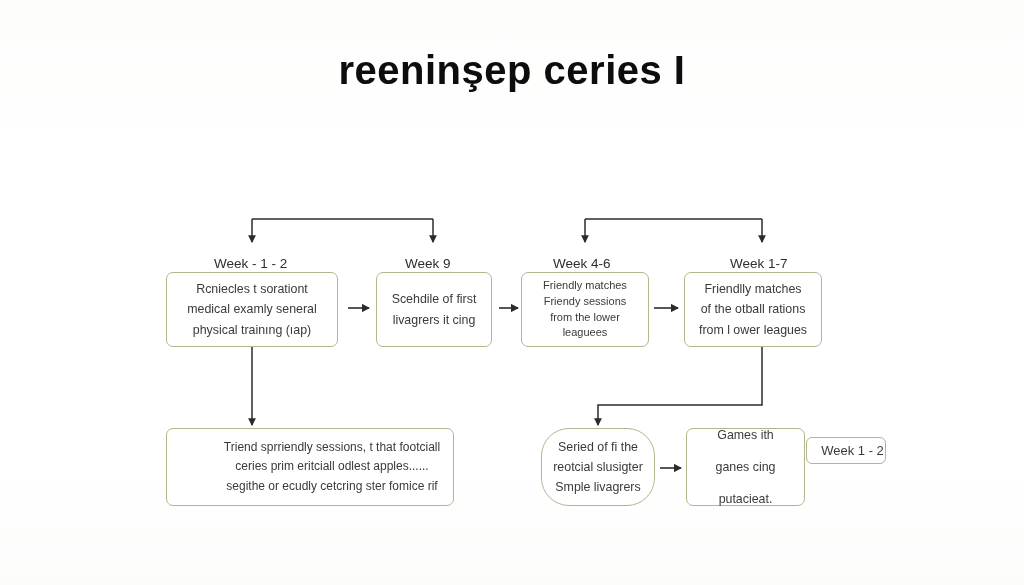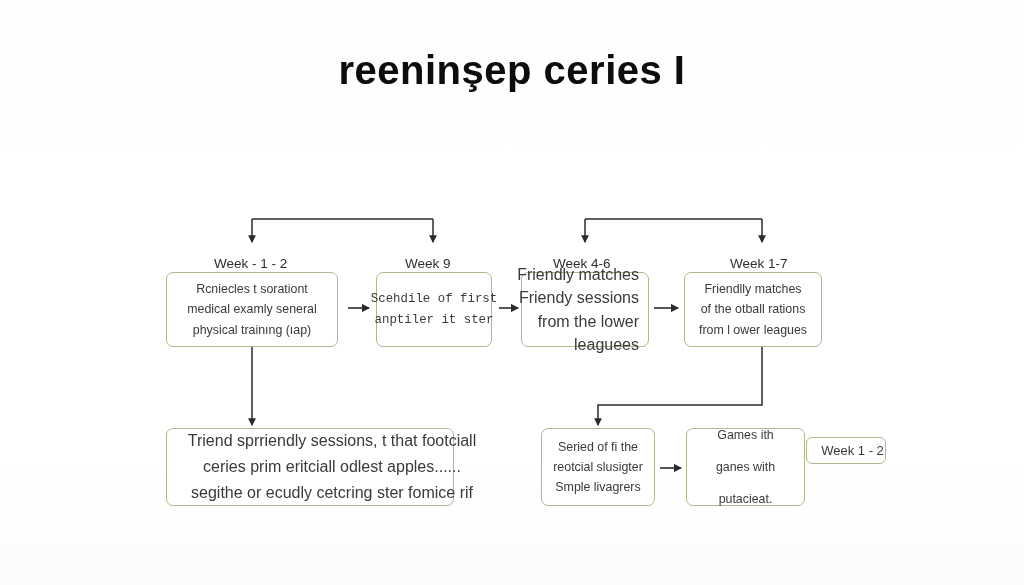--- a/index.html
+++ b/index.html
@@ -73,21 +73,21 @@
     font-size: 12.4px;
     line-height: 1.62;
     padding: 5px 9px;
     font-family: "Liberation Sans", sans-serif;
   }
   .node .ln {
     display: block;
     white-space: nowrap;
   }
   .node.wide .ln {
-    font-size: 16px;
+    font-size: 12px;
     margin-left: 44px;
   }
 
   .badge {
     position: absolute;
     box-sizing: border-box;
     border: 1.3px solid #b5b58d;
     border-radius: 6px;
     background: #ffffff;
     display: flex;
@@ -156,51 +156,51 @@
   <div class="wk-label" style="left:405px; top:256px;">Week 9</div>
   <div class="wk-label" style="left:553px; top:256px;">Week 4-6</div>
   <div class="wk-label" style="left:730px; top:256px;">Week 1-7</div>
 
   <div class="node" style="left:166px; top:272px; width:172px; height:75px;">
     <span class="ln">Rcniecles t sorationt</span>
     <span class="ln">medical examly seneral</span>
     <span class="ln">physical trainıng (ıap)</span>
   </div>
 
-  <div class="node" style="left:376px; top:272px; width:116px; height:75px;font-family:Liberation Mono, monospace;">
+  <div class="node" style="left:376px; top:272px; width:116px; height:75px;">
     <span class="ln">Scehdile of first</span>
-    <span class="ln">anptiler it ster</span>
-  </div>
-
-  <div class="node" style="left:521px; top:272px; width:128px; height:75px; font-size:16px; line-height:1.45;align-items:flex-end;">
+    <span class="ln">livagrers it cing</span>
+  </div>
+
+  <div class="node" style="left:521px; top:272px; width:128px; height:75px; font-size:11px; line-height:1.45;">
     <span class="ln">Friendly matches</span>
     <span class="ln">Friendy sessions</span>
     <span class="ln">from the lower</span>
     <span class="ln">leaguees</span>
   </div>
 
   <div class="node" style="left:684px; top:272px; width:138px; height:75px;">
     <span class="ln">Friendlly matches</span>
     <span class="ln">of the otball rations</span>
     <span class="ln">from l ower leagues</span>
   </div>
 
   <div class="node wide" style="left:166px; top:428px; width:288px; height:78px;">
     <span class="ln">Triend sprriendly sessions, t that footciall</span>
     <span class="ln">ceries prim eritciall odlest apples......</span>
     <span class="ln">segithe or ecudly cetcring ster fomice rif</span>
   </div>
 
-  <div class="node" style="left:541px; top:428px; width:114px; height:78px;">
+  <div class="node" style="left:541px; top:428px; width:114px; height:78px;border-radius:28px;">
     <span class="ln">Seried of fi the</span>
     <span class="ln">reotcial slusigter</span>
     <span class="ln">Smple livagrers</span>
   </div>
 
   <div class="node" style="left:686px; top:428px; width:119px; height:78px;gap:12px;">
     <span class="ln">Games ith</span>
-    <span class="ln">ganes with</span>
+    <span class="ln">ganes cing</span>
     <span class="ln">putacieat.</span>
   </div>
 
   <div class="badge" style="left:806px; top:437px; width:80px; height:27px;">Week 1 - 2</div>
 
 </div>
 
 </body></html>

